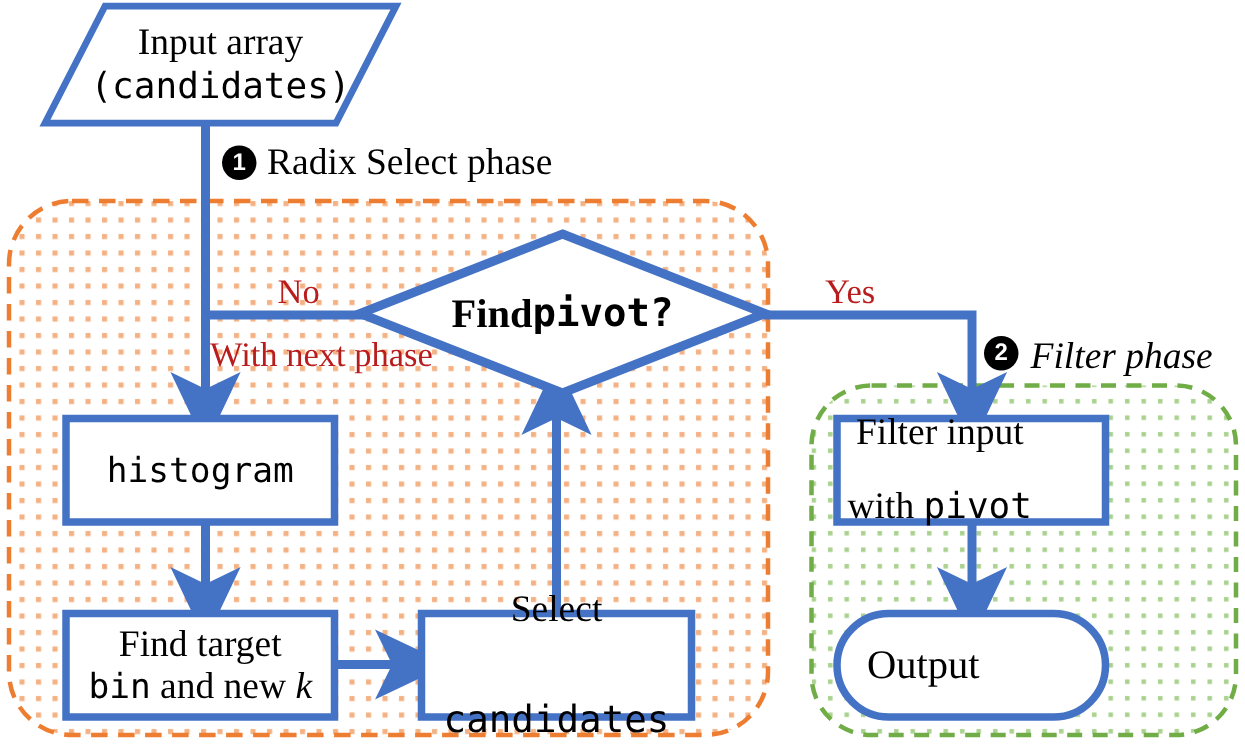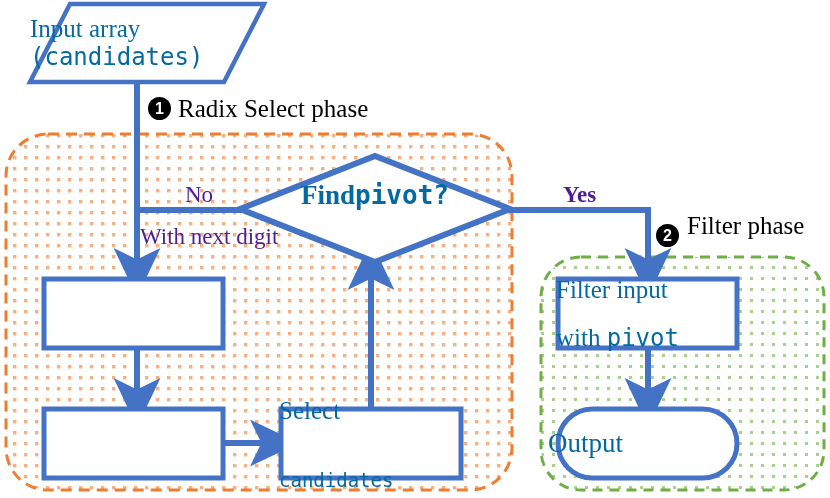--- a/index.html
+++ b/index.html
@@ -26,24 +26,24 @@
   }
   .serif   { font-family: "Liberation Serif", "DejaVu Serif", serif; }
   .mono    { font-family: "DejaVu Sans Mono", "Liberation Mono", monospace; }
   .ital     { font-family: "Liberation Serif", "DejaVu Serif", serif; font-style: italic; }
 
   
   .nodetext {
     position: absolute;
     display: flex;
     flex-direction: column;
-    align-items: flex-start;
+    align-items: center;
     justify-content: center;
     text-align: center;
-    color: #0369a1;
+    color: #000000;
     pointer-events: none;
   }
   .nodetext .line1 { font-size: 25px; letter-spacing: 0px; }
   .nodetext .line2 { font-size: 25px; letter-spacing: 0px; }
 
   
   .badge {
     position: absolute;
     width: 23px;
     height: 23px;
@@ -60,21 +60,21 @@
     position: absolute;
     font-family: "Liberation Serif", "DejaVu Serif", serif;
     font-size: 25px;
     color: #000;
     white-space: nowrap;
   }
   .edgelabel {
     position: absolute;
     font-family: "Liberation Serif", "DejaVu Serif", serif;
     font-size: 23px;
-    color: #4c1d95;
+    color: #b91c1c;
     white-space: nowrap;
   }
 </style>
 </head>
 <body>
 
 <div id="canvas">
 
   <svg class="layer" viewBox="0 0 830 498">
     <defs>
@@ -137,42 +137,47 @@
     <div class="line1 serif">Input array</div>
     <div class="line2 mono" style="font-size:24px;">(candidates)</div>
   </div>
 
   <div class="nodetext" style="left:253px; top:180px; width:244px; height:58px; flex-direction:row;font-weight:bold;">
     <span class="serif" style="font-size:27px;">Find </span>
       <span class="mono" style="font-size:26px;">pivot?</span>
   </div>
 
   <div class="nodetext" style="left:44px; top:279px; width:179px; height:69px;">
+    <div class="line2 mono" style="font-size:23px;">histogram</div>
   </div>
 
+  <div class="nodetext" style="left:40px; top:409px; width:187px; height:69px;">
+    <div class="line1 serif">Find target</div>
+    <div class="line2" style="font-size:23px;"><span class="mono" style="font-size:23px;">bin</span><span class="serif" style="font-size:25px;"> and new </span><span class="ital" style="font-size:25px;">k</span></div>
+  </div>
 
   <div class="nodetext" style="left:279px; top:409px; width:184px; height:69px;gap:44px;">
     <div class="line1 serif">Select</div>
-    <div class="line2 mono" style="font-size:19px;">candidates</div>
+    <div class="line2 mono" style="font-size:25px;">candidates</div>
   </div>
 
-  <div class="nodetext" style="left:556px; top:279px; width:165px; height:69px;gap:20px;">
+  <div class="nodetext" style="left:544px; top:279px; width:165px; height:69px;gap:20px;">
     <div class="line1 serif">Filter input</div>
     <div class="line2"><span class="serif" style="font-size:25px;">with </span><span class="mono" style="font-size:24px;">pivot</span></div>
   </div>
 
-  <div class="nodetext" style="left:548px; top:409px; width:179px; height:69px;">
+  <div class="nodetext" style="left:526px; top:409px; width:179px; height:69px;">
     <div class="line1 serif" style="font-size:27px;">Output</div>
   </div>
 
   <div class="edgelabel" style="left:185px; top:182px;">No</div>
 
-  <div class="edgelabel" style="left:140px; top:224px;">With next digit</div>
+  <div class="edgelabel" style="left:140px; top:224px;">With next phase</div>
 
-  <div class="edgelabel" style="left:563px; top:182px;font-weight:bold;">Yes</div>
+  <div class="edgelabel" style="left:550px; top:182px;">Yes</div>
 
   <div class="badge" style="left:148px; top:97px;">1</div>
   <div class="phaselabel" style="left:178px; top:95px;">Radix Select phase</div>
 
   <div class="badge" style="left:656px; top:224px;">2</div>
-  <div class="phaselabel" style="left:687px; top:212px;">Filter phase</div>
+  <div class="phaselabel" style="left:687px; top:224px;font-style:italic;">Filter phase</div>
 
 </div>
 
 </body></html>

